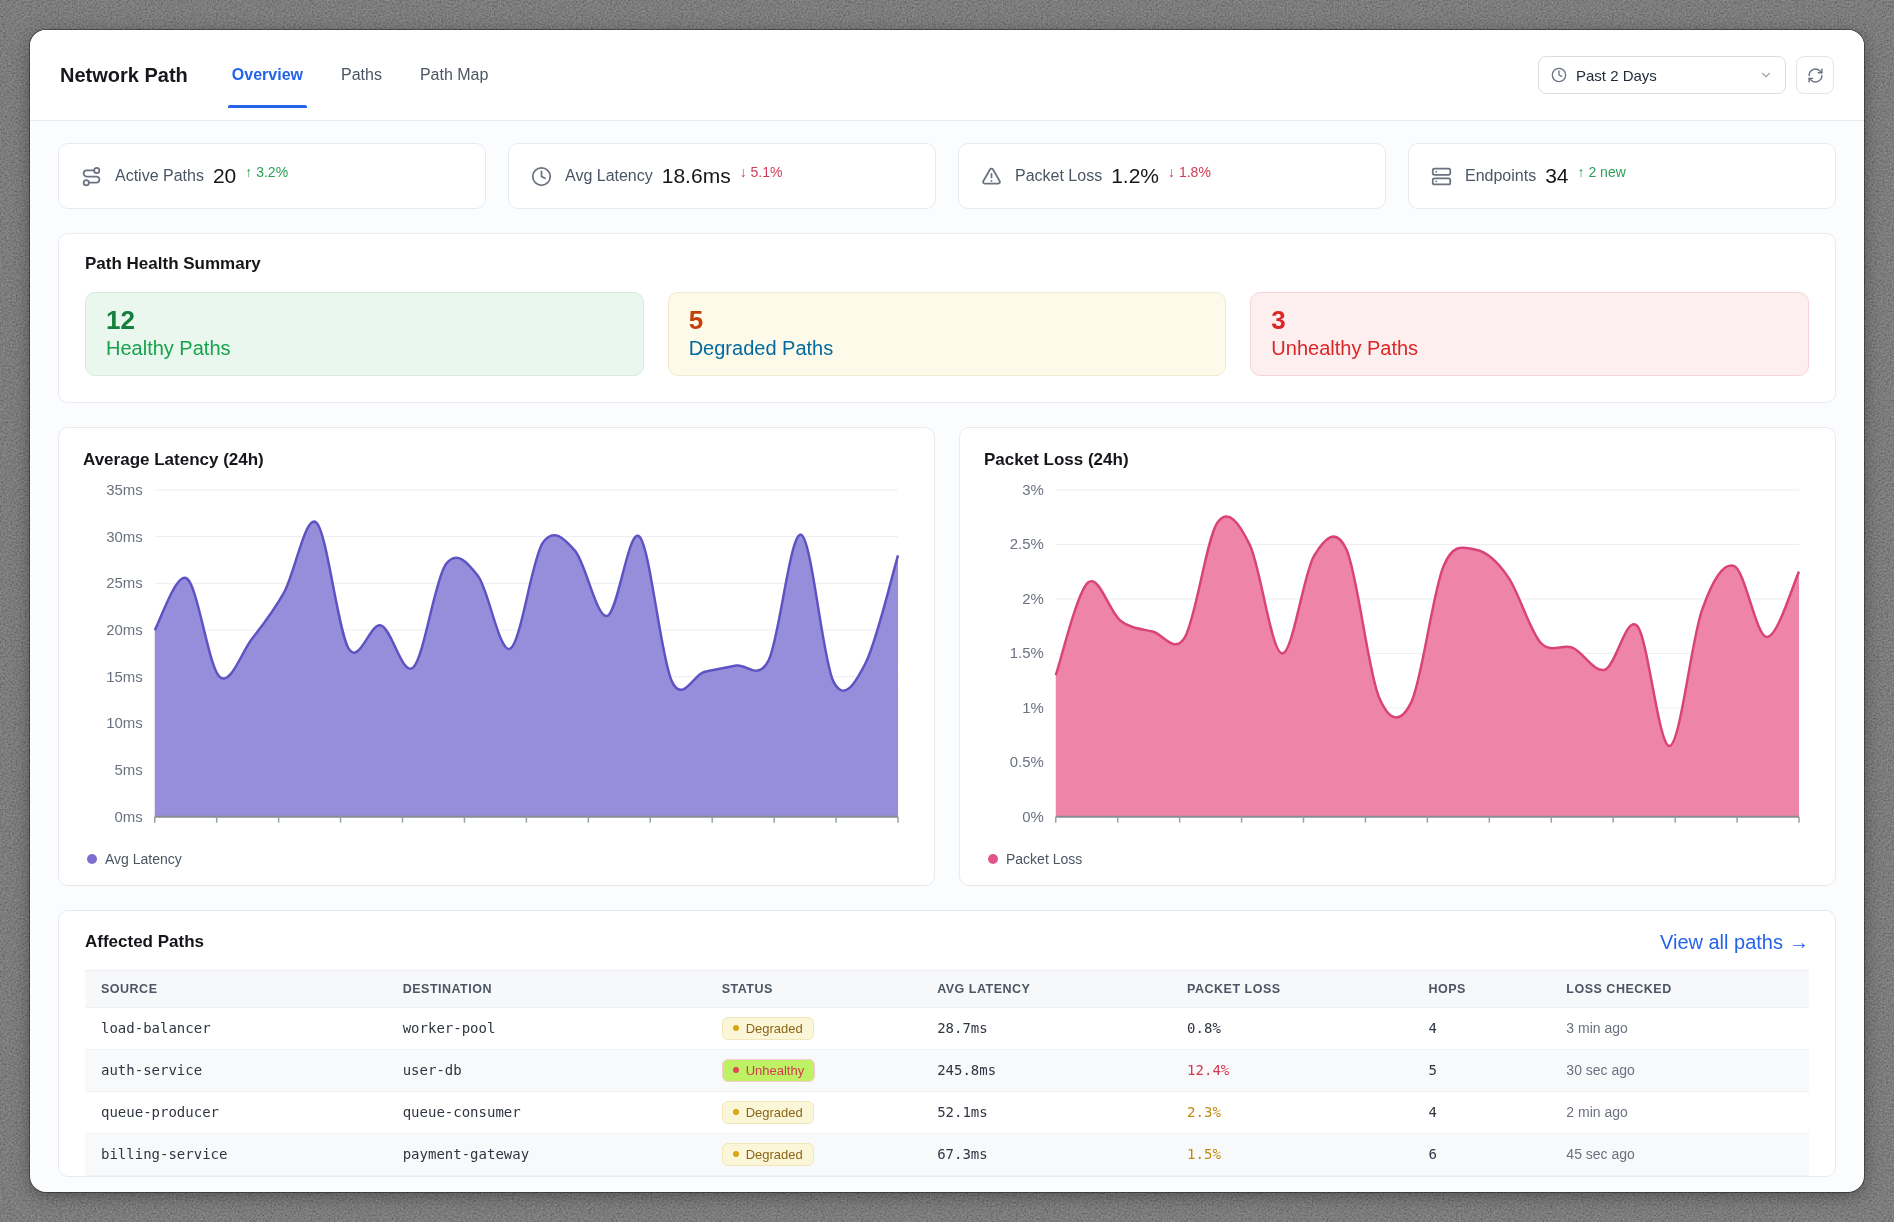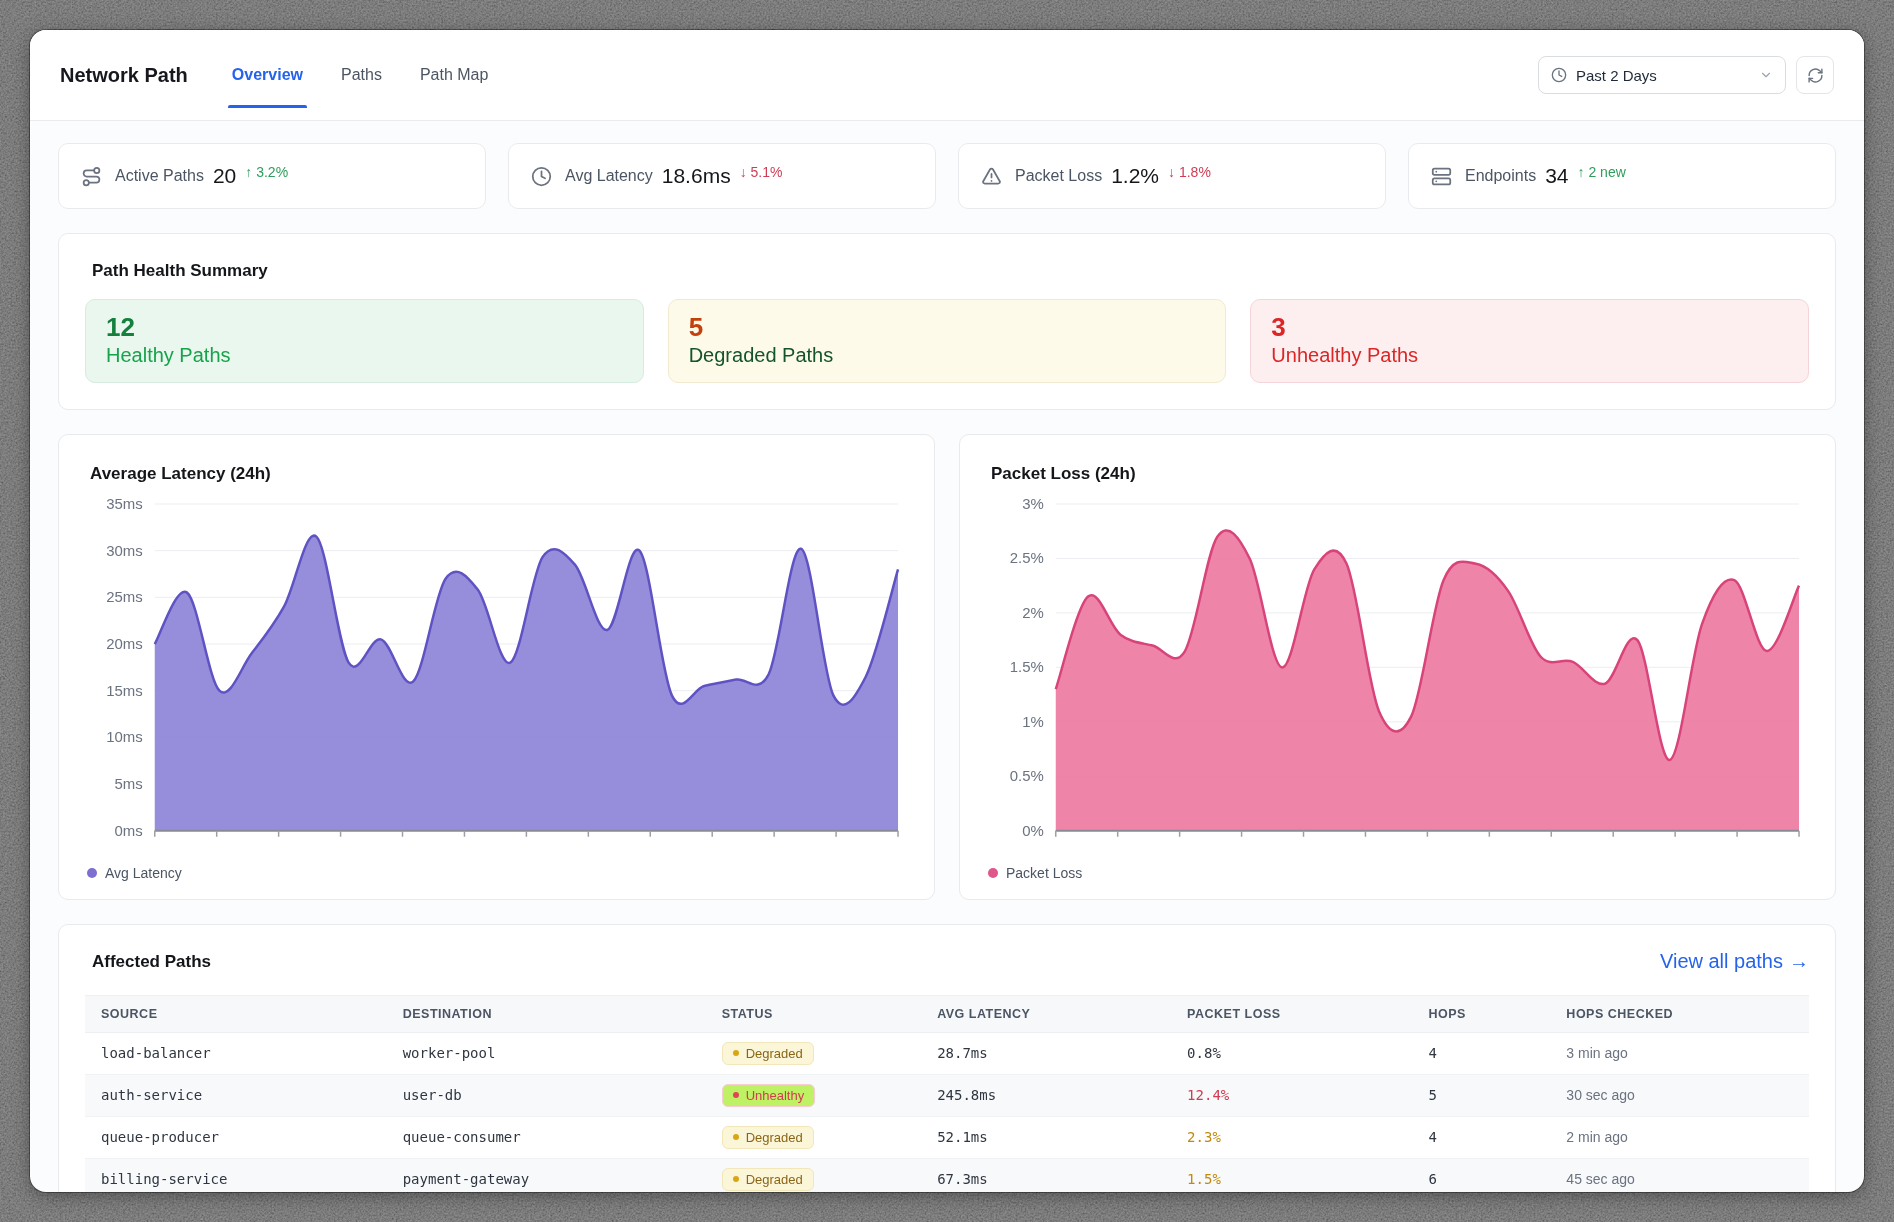--- a/index.html
+++ b/index.html
@@ -48,29 +48,29 @@
   .stats{display:grid;grid-template-columns:repeat(4,1fr);gap:22px;}
   .stat-card{padding:20px 22px;display:flex;flex-direction:row;gap:9px;}
   .stat-head{display:flex;align-items:center;gap:13px;color:#4b5563;font-size:16px;}
   .stat-head .s-icon{color:#6b7280;display:flex;}
   .stat-value{font-size:21px;font-weight:400;color:#14161a;}
   .stat-delta{font-size:14px;}
   [data-dir="up"]{color:#2e9e5b;}
   [data-dir="down"]{color:#cf3d54;}
   
   .health-card{padding:20px 26px 26px;}
-  .sec-title{font-size:17px;font-weight:700;color:#14161a;margin:7px;}
+  .sec-title{font-size:17px;font-weight:700;color:#14161a;margin:0;}
   .health-grid{display:grid;grid-template-columns:1fr 1fr 1fr;gap:24px;margin-top:18px;}
   .pill-lg{border-radius:10px;padding:13px 20px 15px;border:1px solid transparent;}
   .pill-lg .num{font-size:26px;font-weight:700;line-height:1.15;}
   .pill-lg .lbl{font-size:20px;margin-top:1px;}
   .pill-lg.healthy{background:#e9f7ef;border-color:#d5ecdf;}
   .pill-lg.healthy .num{color:#15803d;}.pill-lg.healthy .lbl{color:#16a34a;}
   .pill-lg.degraded{background:#fdfae9;border-color:#f1ead0;}
-  .pill-lg.degraded .num{color:#c2410c;}.pill-lg.degraded .lbl{color:#14532d;}
+  .pill-lg.degraded .num{color:#c2410c;}.pill-lg.degraded .lbl{color:#0369a1;}
   .pill-lg.unhealthy{background:#fdeef0;border-color:#f6d5da;}
   .pill-lg.unhealthy .num{color:#dc2626;}.pill-lg.unhealthy .lbl{color:#dc2626;}
   
   .charts{display:grid;grid-template-columns:1fr 1fr;gap:24px;}
   .chart-card{padding:22px 24px 14px;}
   svg.chart{width:100%;height:auto;display:block;margin-top:8px;}
   .legend{display:flex;align-items:center;gap:8px;font-size:14px;color:#4b5563;padding:2px 0 4px 4px;}
   .legend .dot{width:10px;height:10px;border-radius:50%;}
   
   .table-card{padding:20px 26px 0;overflow:hidden;}
@@ -329,21 +329,21 @@
               <col style="width:15%">
           </colgroup>
           <thead>
             <tr>
               <th>SOURCE</th>
               <th>DESTINATION</th>
               <th>STATUS</th>
               <th>AVG LATENCY</th>
               <th>PACKET LOSS</th>
               <th>HOPS</th>
-              <th>HOPS CHECKED</th>
+              <th>LOSS CHECKED</th>
             </tr>
           </thead>
           <tbody>
               <tr>
                 <td class="mono">load-balancer</td>
                 <td class="mono">worker-pool</td>
                 <td><span class="badge b-degraded"><span class="bdot"></span>Degraded</span></td>
                 <td class="mono">28.7ms</td>
                 <td class="mono loss-normal">0.8%</td>
                 <td class="mono">4</td>

